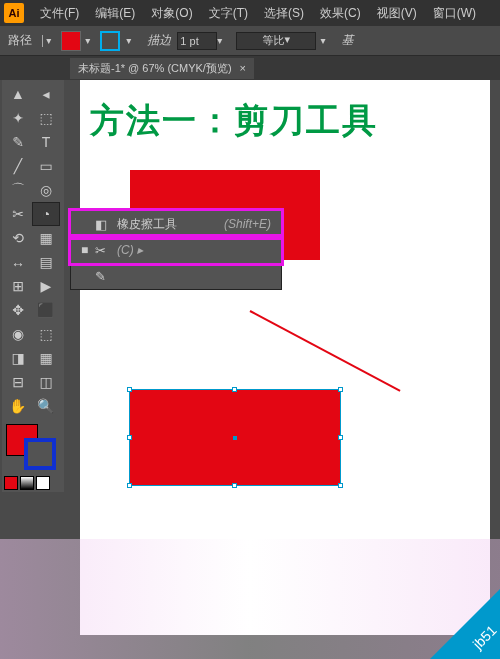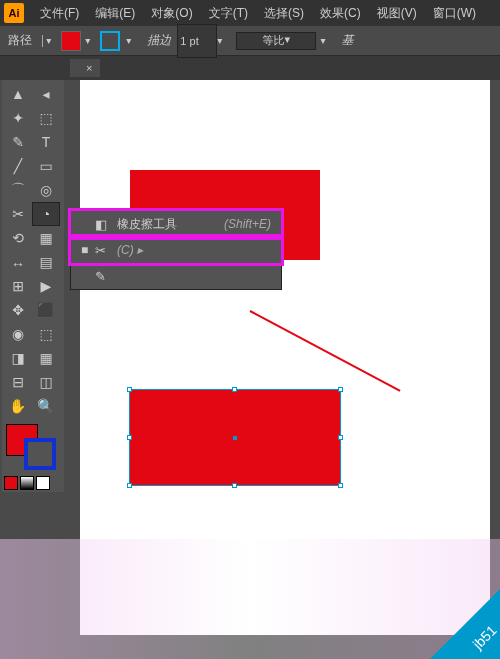--- a/index.html
+++ b/index.html
@@ -9,21 +9,21 @@
 .ai-logo { width: 20px; height: 20px; background: #ff9a00; color: #2a0000; font-weight: bold; font-size: 11px; display: flex; align-items: center; justify-content: center; border-radius: 2px; margin-right: 8px; }
 .menu-item { color: #ccc; font-size: 12px; padding: 0 8px; cursor: pointer; }
 
 .control-bar { background: #4a4a4a; height: 30px; display: flex; align-items: center; padding: 5px 8px; border-bottom: 1px solid #2a2a2a; }
 .ctrl-label { color: #ccc; font-size: 12px; margin-right: 8px; }
 .dd-icon { color: #ccc; font-size: 10px; margin-right: 10px; }
 .swatch { width: 20px; height: 20px; border: 1px solid #666; margin-right: 4px; }
 .swatch.red { background: #e30613; }
 .stroke-sw { width: 20px; height: 20px; border: 2px solid #00aeef; background: transparent; margin-right: 6px; }
 .option-label { color: #ccc; font-size: 12px; margin: 0 6px; font-style: italic; }
-.num-input { width: 40px; height: 34px; background: #383838; border: 1px solid #222; color: #ccc; font-size: 11px; padding: 0 2px; }
+.num-input { width: 40px; height: 18px; background: #383838; border: 1px solid #222; color: #ccc; font-size: 11px; padding: 0 2px; }
 .prof-dd { width: 80px; height: 18px; background: #383838; border: 1px solid #222; color: #ccc; font-size: 11px; margin: 0 4px; display: flex; align-items: flex-start; justify-content: center; }
 
 .tab-bar { background: #383838; height: 24px; display: flex; align-items: center; padding-left: 70px; }
 .doc-tab { background: #4a4a4a; color: #ccc; font-size: 11px; padding: 3px 8px; display: flex; align-items: center; }
 .tab-close { margin-left: 8px; cursor: pointer; }
 
 .workspace { position: absolute; top: 80px; left: 0; right: 0; bottom: 0; }
 
 .toolbox { position: absolute; left: 2px; top: 0; width: 62px; background: #535353; display: flex; flex-wrap: wrap; padding: 2px; }
 .tool { width: 28px; height: 24px; display: flex; align-items: center; justify-content: center; color: #ccc; font-size: 14px; cursor: pointer; border: 1px solid transparent; }
@@ -80,20 +80,21 @@
   <span class="option-label">描边</span>
   <input class="num-input" value="1 pt" style="">
   <span class="dd-icon">▾</span>
   <div class="prof-dd"><span>等比</span> ▾</div>
   <span class="dd-icon">▾</span>
   <span class="option-label">基</span>
 </div>
 
 <div class="tab-bar">
   <div class="doc-tab">
+    <span>未标题-1* @ 67% (CMYK/预览)</span>
     <span class="tab-close">×</span>
   </div>
 </div>
 
 <div class="workspace">
 
   <div class="toolbox">
     <div class="tool">▲</div>
     <div class="tool">◂</div>
     <div class="tool">✦</div>
@@ -127,20 +128,21 @@
       <div class="stroke-sw2"></div>
     </div>
     <div class="mini-row">
       <div class="mini-sw" style="background:#e30613"></div>
       <div class="mini-sw" style="background:linear-gradient(#fff,#000)"></div>
       <div class="mini-sw" style="background:#fff"></div>
     </div>
   </div>
 
   <div class="canvas">
+    <div class="title-text">方法一：剪刀工具</div>
     <div class="red-rect1"></div>
     <div class="arrow-line"></div>
     <div class="arrow-head"></div>
     <div class="red-rect2">
       <div class="handle" style="top:-3px;left:-3px"></div>
       <div class="handle" style="top:-3px;left:50%;margin-left:-3px"></div>
       <div class="handle" style="top:-3px;right:-3px"></div>
       <div class="handle" style="top:50%;left:-3px;margin-top:-3px"></div>
       <div class="handle" style="top:50%;right:-3px;margin-top:-3px"></div>
       <div class="handle" style="bottom:-3px;left:-3px"></div>

